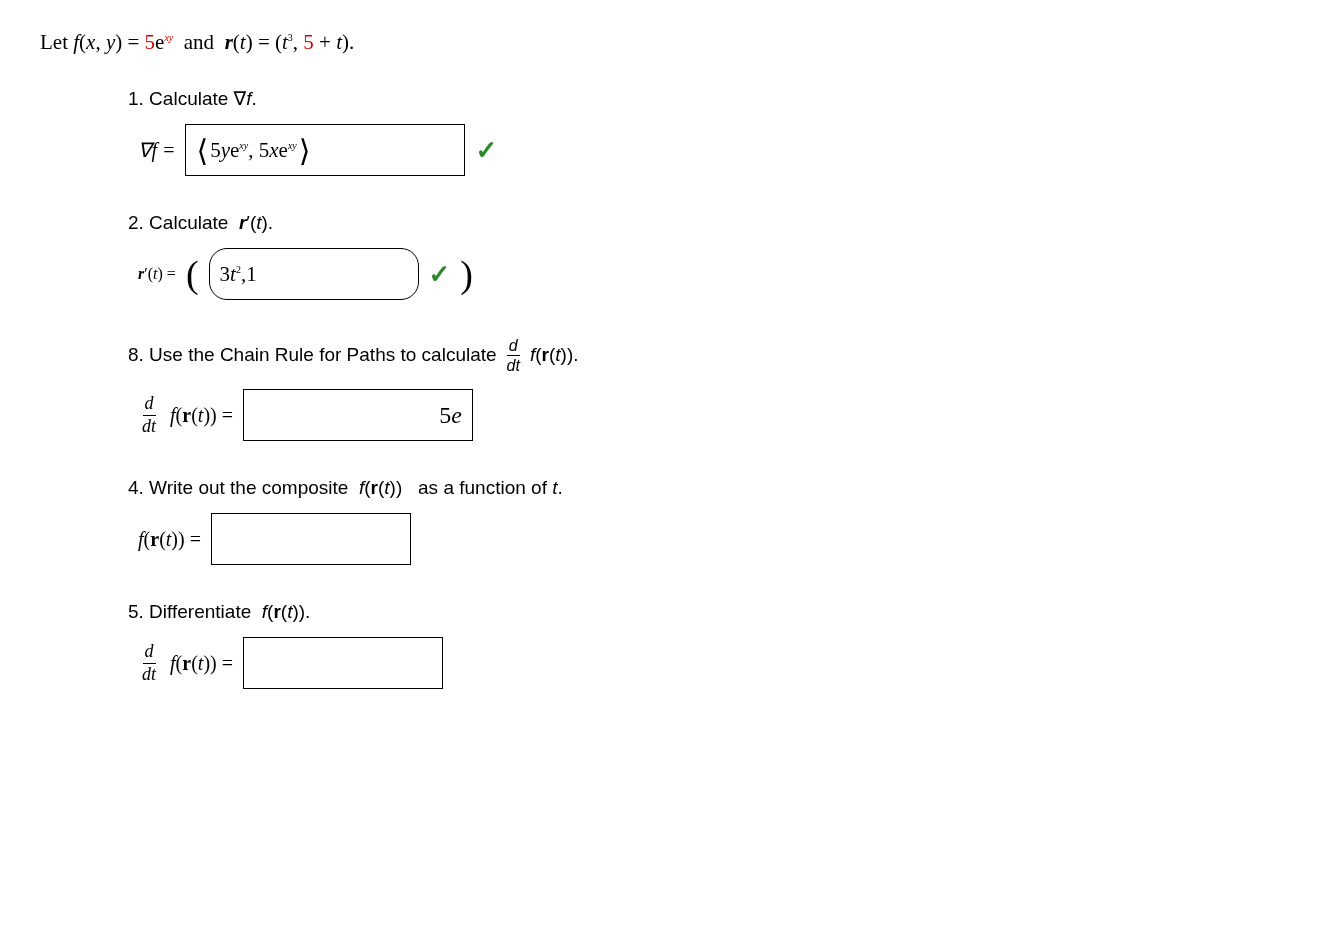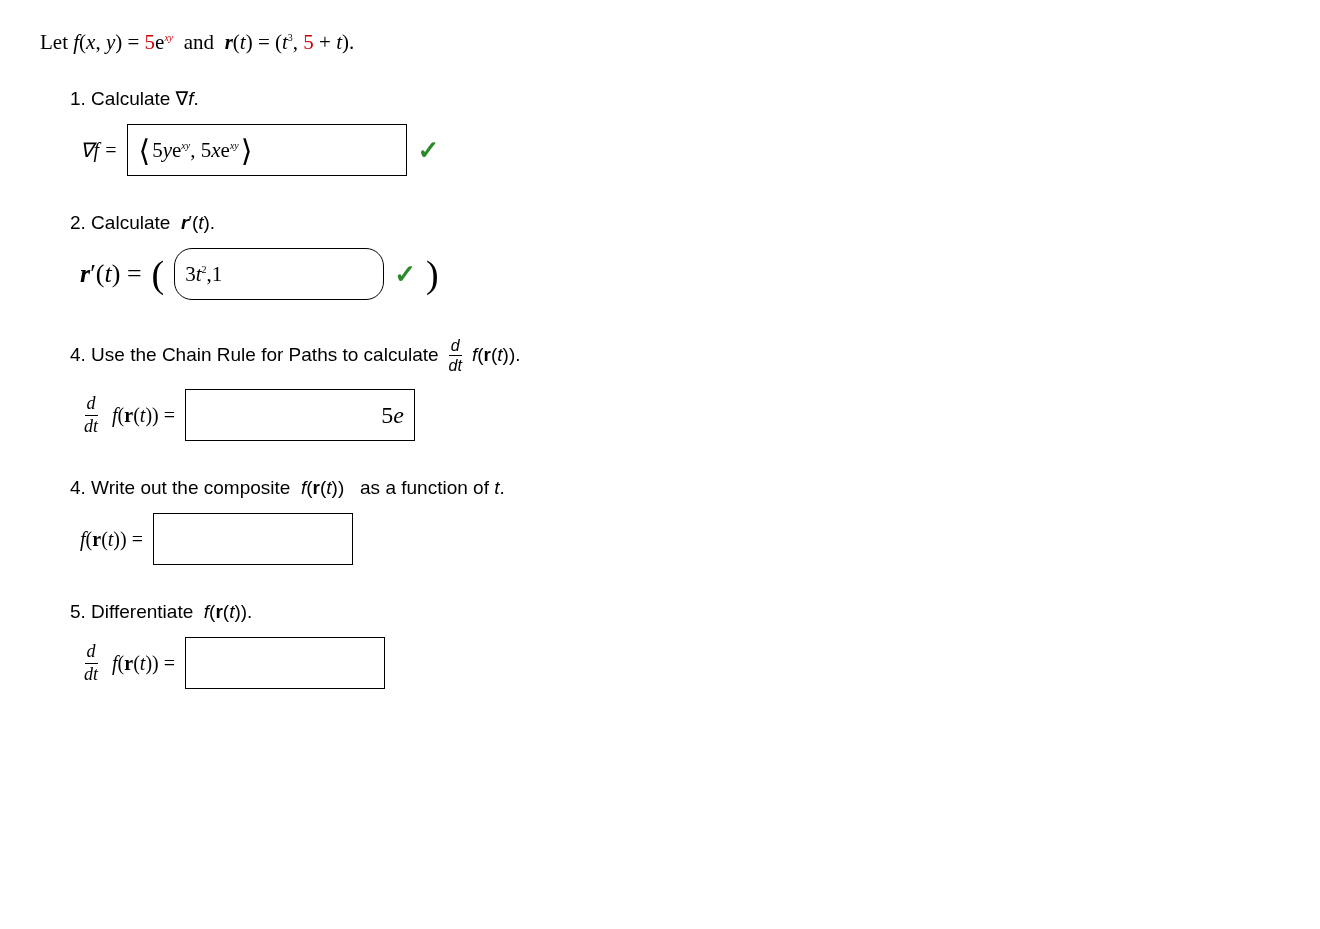--- a/index.html
+++ b/index.html
@@ -8,21 +8,21 @@
       font-family: 'Times New Roman', Times, serif;
       font-size: 20px;
       color: #000;
       padding: 30px 40px;
       width: 1320px;
       min-height: 929px;
     }
 
     .section {
       margin-bottom: 36px;
-      margin-left: 30px;
+      margin-left: 88px;
     }
 
     .section-label {
       font-family: Arial, sans-serif;
       font-style: normal;
       font-size: 19px;
       margin-bottom: 14px;
     }
 
     .answer-row {
@@ -118,33 +118,33 @@
     </div>
     <span class="check-icon">✓</span>
   </div>
 </div>
 
 <div class="section">
   <div class="section-label">
     2. Calculate &nbsp;<strong><em>r</em></strong>′(<em>t</em>).
   </div>
   <div class="answer-row">
-    <span style="font-size:26px;"><strong><em>r</em></strong>′(<em>t</em>) =</span>
+    <span style="font-size:16px;"><strong><em>r</em></strong>′(<em>t</em>) =</span>
     <span class="paren">(</span>
     <div class="input-box" style="min-width:210px;border-radius:18px;">
       <span style="font-size:21px;">3<em>t</em><sup>2</sup>,1</span>
     </div>
     <span class="check-icon">✓</span>
     <span class="paren">)</span>
   </div>
 </div>
 
 <div class="section">
   <div class="section3-label">
-    <span>4. Use the Chain Rule for Paths to calculate</span>
+    <span>8. Use the Chain Rule for Paths to calculate</span>
     <span>
       <span class="fraction">
         <span class="num"><em>d</em></span>
         <span class="den"><em>dt</em></span>
       </span>
     </span>
     <span><em>f</em>(<strong>r</strong>(<em>t</em>)).</span>
   </div>
   <div class="answer-row">
     <span>

